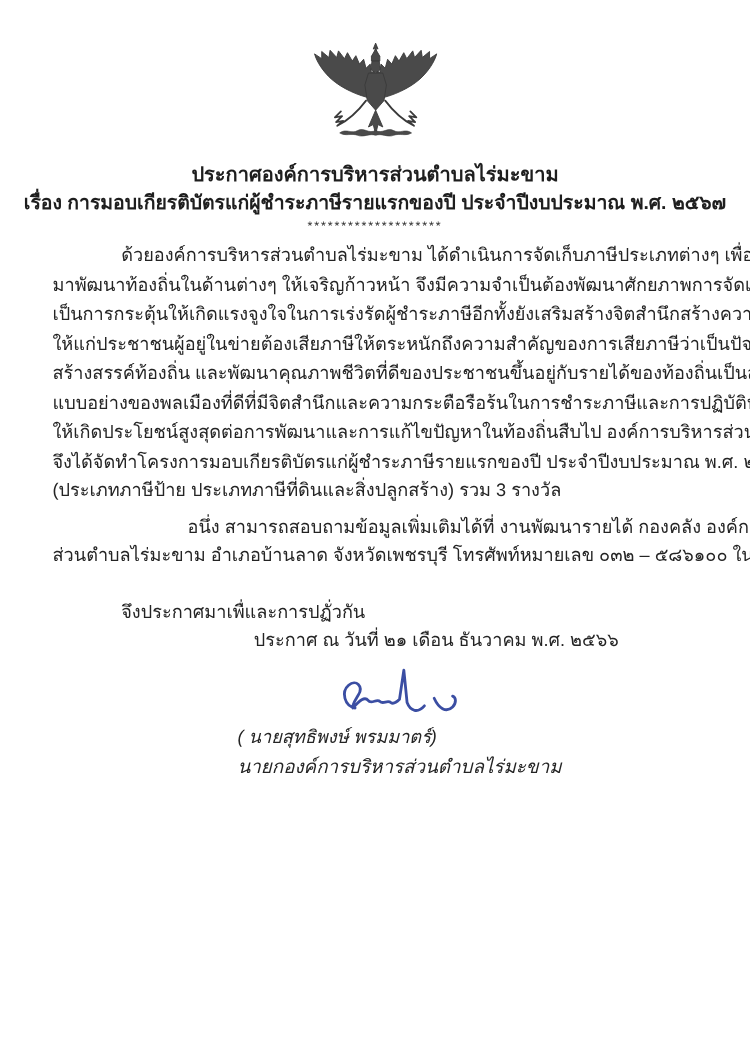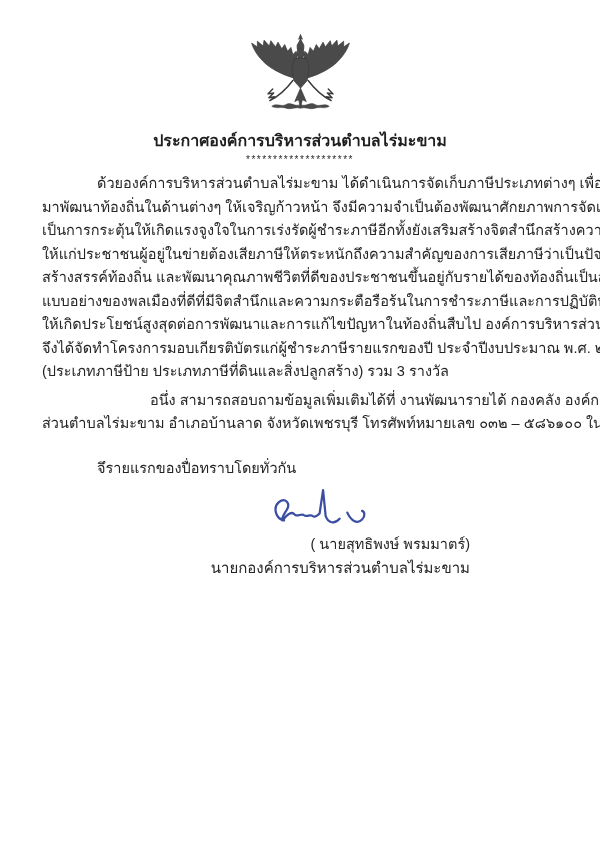--- a/index.html
+++ b/index.html
@@ -17,21 +17,21 @@
   .title-line1 { text-align:center; font-size:16px; font-weight:bold; line-height:22px; color:#1e1e1e; }
   .title-line2 { text-align:center; font-size:15.5px; font-weight:bold; line-height:22px; color:#1e1e1e; }
   .stars { text-align:center; font-size:10px; letter-spacing:1.5px; line-height:13px; color:#2a2a2a; margin-top:1px; }
   .body-text { margin:6px 42px 0 42px; font-size:14.5px; line-height:23.5px; color:#242424; }
   .line { white-space:nowrap; }
   .indent-p1 { text-indent:55px; }
   .para2 { margin-top:5px; }
   .indent-p2 { text-indent:108px; }
   .closing-line { margin-top:21px; text-indent:55px; }
   .date-line { text-indent:161px; }
-  .sig-block { width:280px; margin:4px 0 0 190px; text-align:right; }
+  .sig-block { width:280px; margin:4px 0 0 190px; text-align:left;font-style:italic; }
   .sig-svg { display:block; margin:0 auto -4px auto; }
   .sig-name { font-size:14.5px; line-height:24px; color:#242424; }
   .sig-pos  { font-size:15px; line-height:24px; color:#242424; }
 </style>
 </head>
 <body>
 
 <div class="page">
 
   <svg class="emblem" width="115" height="92" viewBox="0 0 240 190" aria-hidden="true">
@@ -58,41 +58,43 @@
 
       <path d="M136,96 C148,112 164,128 184,138 L174,130 L186,132 L176,122 L188,124 L178,114" fill="none" stroke-width="3" stroke-linecap="round"></path>
 
       <path d="M60,150 C70,142 80,152 90,146 C100,140 108,152 120,146 C132,152 140,140 150,146
                C160,152 170,142 180,150 C170,156 160,150 150,154 C140,158 130,150 120,154
                C110,150 100,158 90,154 C80,150 70,156 60,150 Z" stroke-width="1"></path>
     </g>
   </svg>
 
   <div class="title-line1">ประกาศองค์การบริหารส่วนตำบลไร่มะขาม</div>
+  <div class="title-line2">เรื่อง  การมอบเกียรติบัตรแก่ผู้ชำระภาษีรายแรกของปี  ประจำปีงบประมาณ พ.ศ. ๒๕๖๗</div>
   <div class="stars">********************</div>
 
   <div class="body-text">
     <div>
       <div class="line indent-p1">ด้วยองค์การบริหารส่วนตำบลไร่มะขาม  ได้ดำเนินการจัดเก็บภาษีประเภทต่างๆ เพื่อนำเงินรายได้</div>
       <div class="line">มาพัฒนาท้องถิ่นในด้านต่างๆ ให้เจริญก้าวหน้า จึงมีความจำเป็นต้องพัฒนาศักยภาพการจัดเก็บรายได้ให้มากขึ้น เพื่อ</div>
       <div class="line">เป็นการกระตุ้นให้เกิดแรงจูงใจในการเร่งรัดผู้ชำระภาษีอีกทั้งยังเสริมสร้างจิตสำนึกสร้างความสมัครใจในการเสียภาษี</div>
       <div class="line">ให้แก่ประชาชนผู้อยู่ในข่ายต้องเสียภาษีให้ตระหนักถึงความสำคัญของการเสียภาษีว่าเป็นปัจจัยสำคัญ ที่นำมาพัฒนา</div>
       <div class="line">สร้างสรรค์ท้องถิ่น และพัฒนาคุณภาพชีวิตที่ดีของประชาชนขึ้นอยู่กับรายได้ของท้องถิ่นเป็นสำคัญ และเพื่อเป็น</div>
       <div class="line">แบบอย่างของพลเมืองที่ดีที่มีจิตสำนึกและความกระตือรือร้นในการชำระภาษีและการปฏิบัติหน้าที่ตามกฎหมาย</div>
       <div class="line">ให้เกิดประโยชน์สูงสุดต่อการพัฒนาและการแก้ไขปัญหาในท้องถิ่นสืบไป องค์การบริหารส่วนตำบลไร่มะขาม</div>
       <div class="line">จึงได้จัดทำโครงการมอบเกียรติบัตรแก่ผู้ชำระภาษีรายแรกของปี  ประจำปีงบประมาณ พ.ศ. ๒๕๖๗</div>
       <div class="line">(ประเภทภาษีป้าย ประเภทภาษีที่ดินและสิ่งปลูกสร้าง) รวม 3 รางวัล</div>
     </div>
 
     <div class="para2">
       <div class="line indent-p2">อนึ่ง  สามารถสอบถามข้อมูลเพิ่มเติมได้ที่ งานพัฒนารายได้ กองคลัง องค์การบริหาร</div>
       <div class="line">ส่วนตำบลไร่มะขาม  อำเภอบ้านลาด  จังหวัดเพชรบุรี  โทรศัพท์หมายเลข  ๐๓๒ – ๕๘๖๑๐๐ ในวัน เวลา ราชการ</div>
     </div>
 
-    <div class="line closing-line">จึรายแรกของปื่อทราบโดยทั่วกัน</div>
+    <div class="line closing-line">จึงประกาศมาเพื่และการปฏั่วกัน</div>
+    <div class="line date-line">ประกาศ  ณ  วันที่  ๒๑  เดือน ธันวาคม พ.ศ. ๒๕๖๖</div>
   </div>
 
   <div class="sig-block">
     <svg class="sig-svg" width="150" height="52" viewBox="0 0 150 60" aria-hidden="true">
       <g fill="none" stroke="#3b4ea3" stroke-width="2.6" stroke-linecap="round" stroke-linejoin="round">
         <path d="M22,42 C12,40 9,27 16,21 C23,15 30,22 25,30 C22,35 19,39 20,42
                  C26,35 31,31 34,35 C37,39 42,33 45,36 C48,39 52,34 55,37
                  C58,39 61,36 63,34 L67,7 L70,37 C73,45 80,47 86,40"></path>
         <path d="M95,33 C99,42 106,47 112,41 C116,37 115,32 112,31"></path>
       </g>

